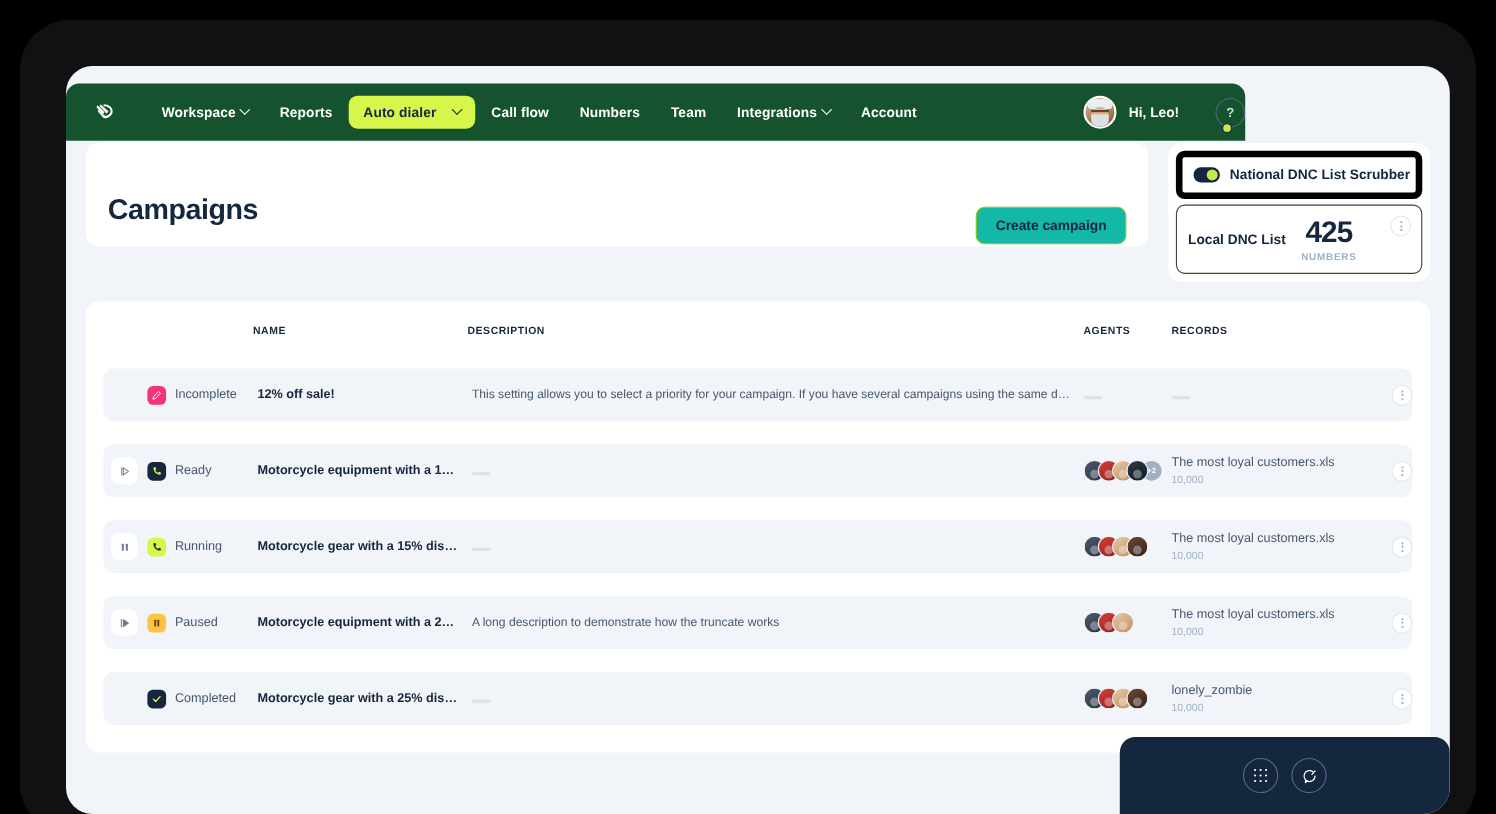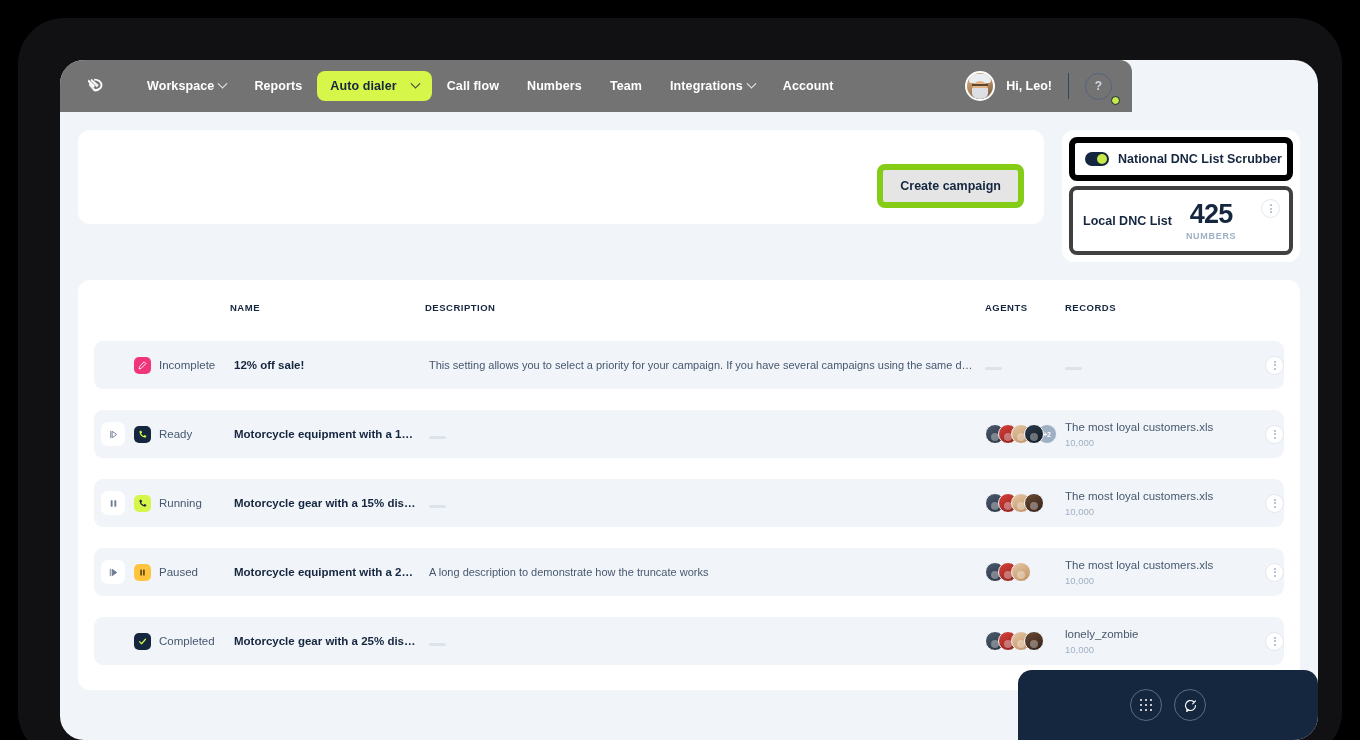--- a/index.html
+++ b/index.html
@@ -33,24 +33,24 @@
     height: 680px;
     background: #f1f4f8;
     border-radius: 24px 24px 24px 24px;
     overflow: hidden;
   }
 
   
   #navbar {
     position: absolute;
     left: 0;
-    top: 0;
+    top: 16px;
     width: 1072px;
     height: 52px;
-    background: #737373;
+    background: #14532d;
     border-radius: 12px 12px 0 0;
     display: flex;
     align-items: center;
     padding: 0 0 0 16px;
   }
 
   .logo-wrap {
     width: 40px;
     height: 40px;
     display: flex;
@@ -91,21 +91,20 @@
     border-right: 1.6px solid currentColor;
     border-bottom: 1.6px solid currentColor;
     transform: rotate(45deg) translate(-2px, -2px);
     opacity: .9;
   }
 
   .nav-right {
     margin-left: auto;
     display: flex;
     align-items: center;
-    padding-right: 20px;
     gap: 0;
   }
   .avatar-nav {
     position: relative;
     width: 30px;
     height: 30px;
     border-radius: 50%;
     overflow: hidden;
     background: linear-gradient(160deg,#d9b98d 0%,#b98f62 45%,#6d4f34 100%);
     border: 2px solid #ffffff;
@@ -195,27 +194,27 @@
   }
   #page-title {
     font-size: 26px;
     font-weight: bold;
     color: #15263f;
     letter-spacing: -0.4px;
   }
   #create-campaign-btn {
     position: absolute;
     right: 20px;
-    bottom: 16px;
+    bottom: 2px;
     padding: 9px 17px;
     font-size: 12.5px;
     font-weight: bold;
     color: #15263f;
-    background: #e5e5e5;
-    border: 6px solid #84cc16;
+    background: #14b8a6;
+    border: 1px solid #84cc16;
     border-radius: 8px;
     cursor: pointer;
     white-space: nowrap;
   }
 
   
   #dnc-panel {
     width: 238px;
     flex: 0 0 238px;
     background: #ffffff;
@@ -249,21 +248,21 @@
     background: #c8e94a;
   }
   #dnc-scrubber-label {
     font-size: 12.5px;
     font-weight: bold;
     color: #15263f;
     white-space: nowrap;
   }
   #dnc-local-row {
     margin-top: 5px;
-    border: 4px solid #404040;
+    border: 1px solid #404040;
     border-radius: 8px;
     padding: 11px 10px 10px 10px;
     display: flex;
     align-items: center;
     position: relative;
     min-height: 58px;
   }
   #dnc-local-label {
     font-size: 12.5px;
     font-weight: bold;
@@ -566,20 +565,21 @@
         <span class="nav-sep"></span>
         <div class="help-btn">?</div>
       </div>
     </div>
 
     <div id="content">
 
       <div class="top-row">
 
         <div id="campaigns-card">
+          <div id="page-title">Campaigns</div>
           <button id="create-campaign-btn">Create campaign</button>
         </div>
 
         <div id="dnc-panel">
           <div id="dnc-scrubber-row">
             <span class="toggle">
               <span class="knob"></span>
             </span>
             <span id="dnc-scrubber-label">National DNC List Scrubber</span>
           </div>

